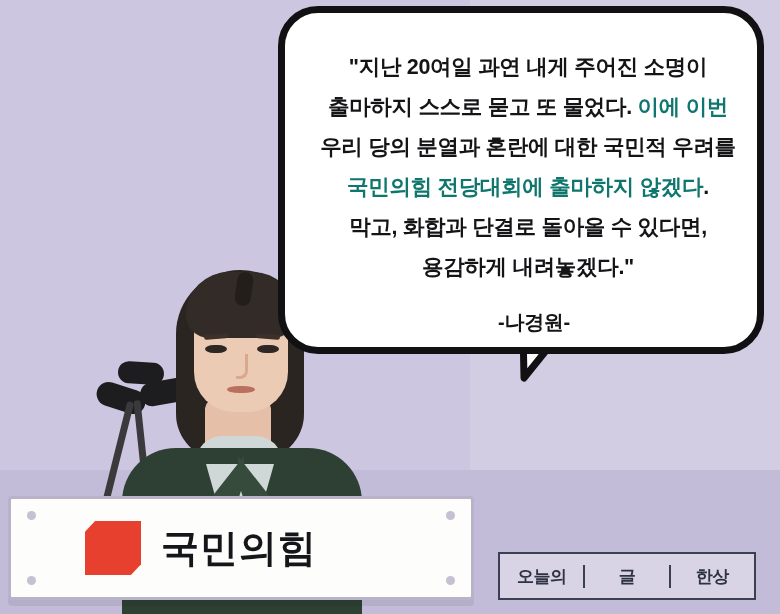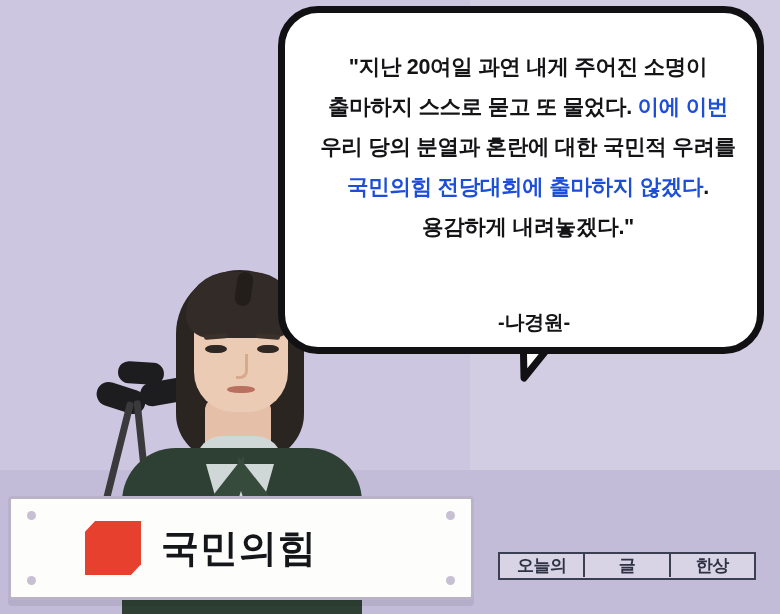--- a/index.html
+++ b/index.html
@@ -217,21 +217,21 @@
     left: 24px; top: 34px;
     width: 438px;
     text-align: center;
     font-size: 21.5px;
     line-height: 40px;
     color: #141417;
     font-weight: 700;
     letter-spacing: -0.3px;
   }
   .hl {
-    color: #1d4ed8;
+    color: #0f766e;
   }
   .attrib {
     position: absolute;
     left: 6px; top: 296px;
     width: 486px;
     text-align: center;
     font-size: 20px;
     font-weight: 700;
     color: #141417;
     letter-spacing: -0.3px;
@@ -240,25 +240,25 @@
     position: absolute;
     left: 512px; top: 276px;
     width: 94px; height: 110px;
   }
   .tail svg { display: block; }
 
   
   .stamp {
     position: absolute;
     left: 498px; top: 552px;
-    width: 258px; height: 28px;
+    width: 258px; height: 48px;
     border: 2px solid #3b3f52;
     background: rgba(255,255,255,0.35);
     display: flex;
-    align-items: flex-start;
+    align-items: center;
     box-sizing: border-box;
   }
   .stamp-cell {
     flex: 1;
     border-right: 2px solid #3b3f52;
     display: flex;
     align-items: center;
     justify-content: center;
     font-size: 17px;
     color: #2e3244;
@@ -317,20 +317,21 @@
       <rect x="8" y="0" width="80" height="16" fill="#ffffff"></rect>
     </svg>
   </div>
 
   <div class="bubble">
     <div class="bubble-text">
       <div><span>"지난 20여일 과연 내게 주어진 소명이</span></div>
       <div><span>출마하지 스스로 묻고 또 물었다. </span><span class="hl">이에 이번</span></div>
       <div><span>우리 당의 분열과 혼란에 대한 국민적 우려를</span></div>
       <div><span class="hl">국민의힘 전당대회에 출마하지 않겠다</span><span>.</span></div>
+      <div><span>막고, 화합과 단결로 돌아올 수 있다면,</span></div>
       <div><span>용감하게 내려놓겠다."</span></div>
     </div>
     <div class="attrib">-나경원-</div>
   </div>
 
   <div class="stamp">
     <div class="stamp-cell">오늘의</div>
     <div class="stamp-cell">글</div>
     <div class="stamp-cell">한상</div>
   </div>

